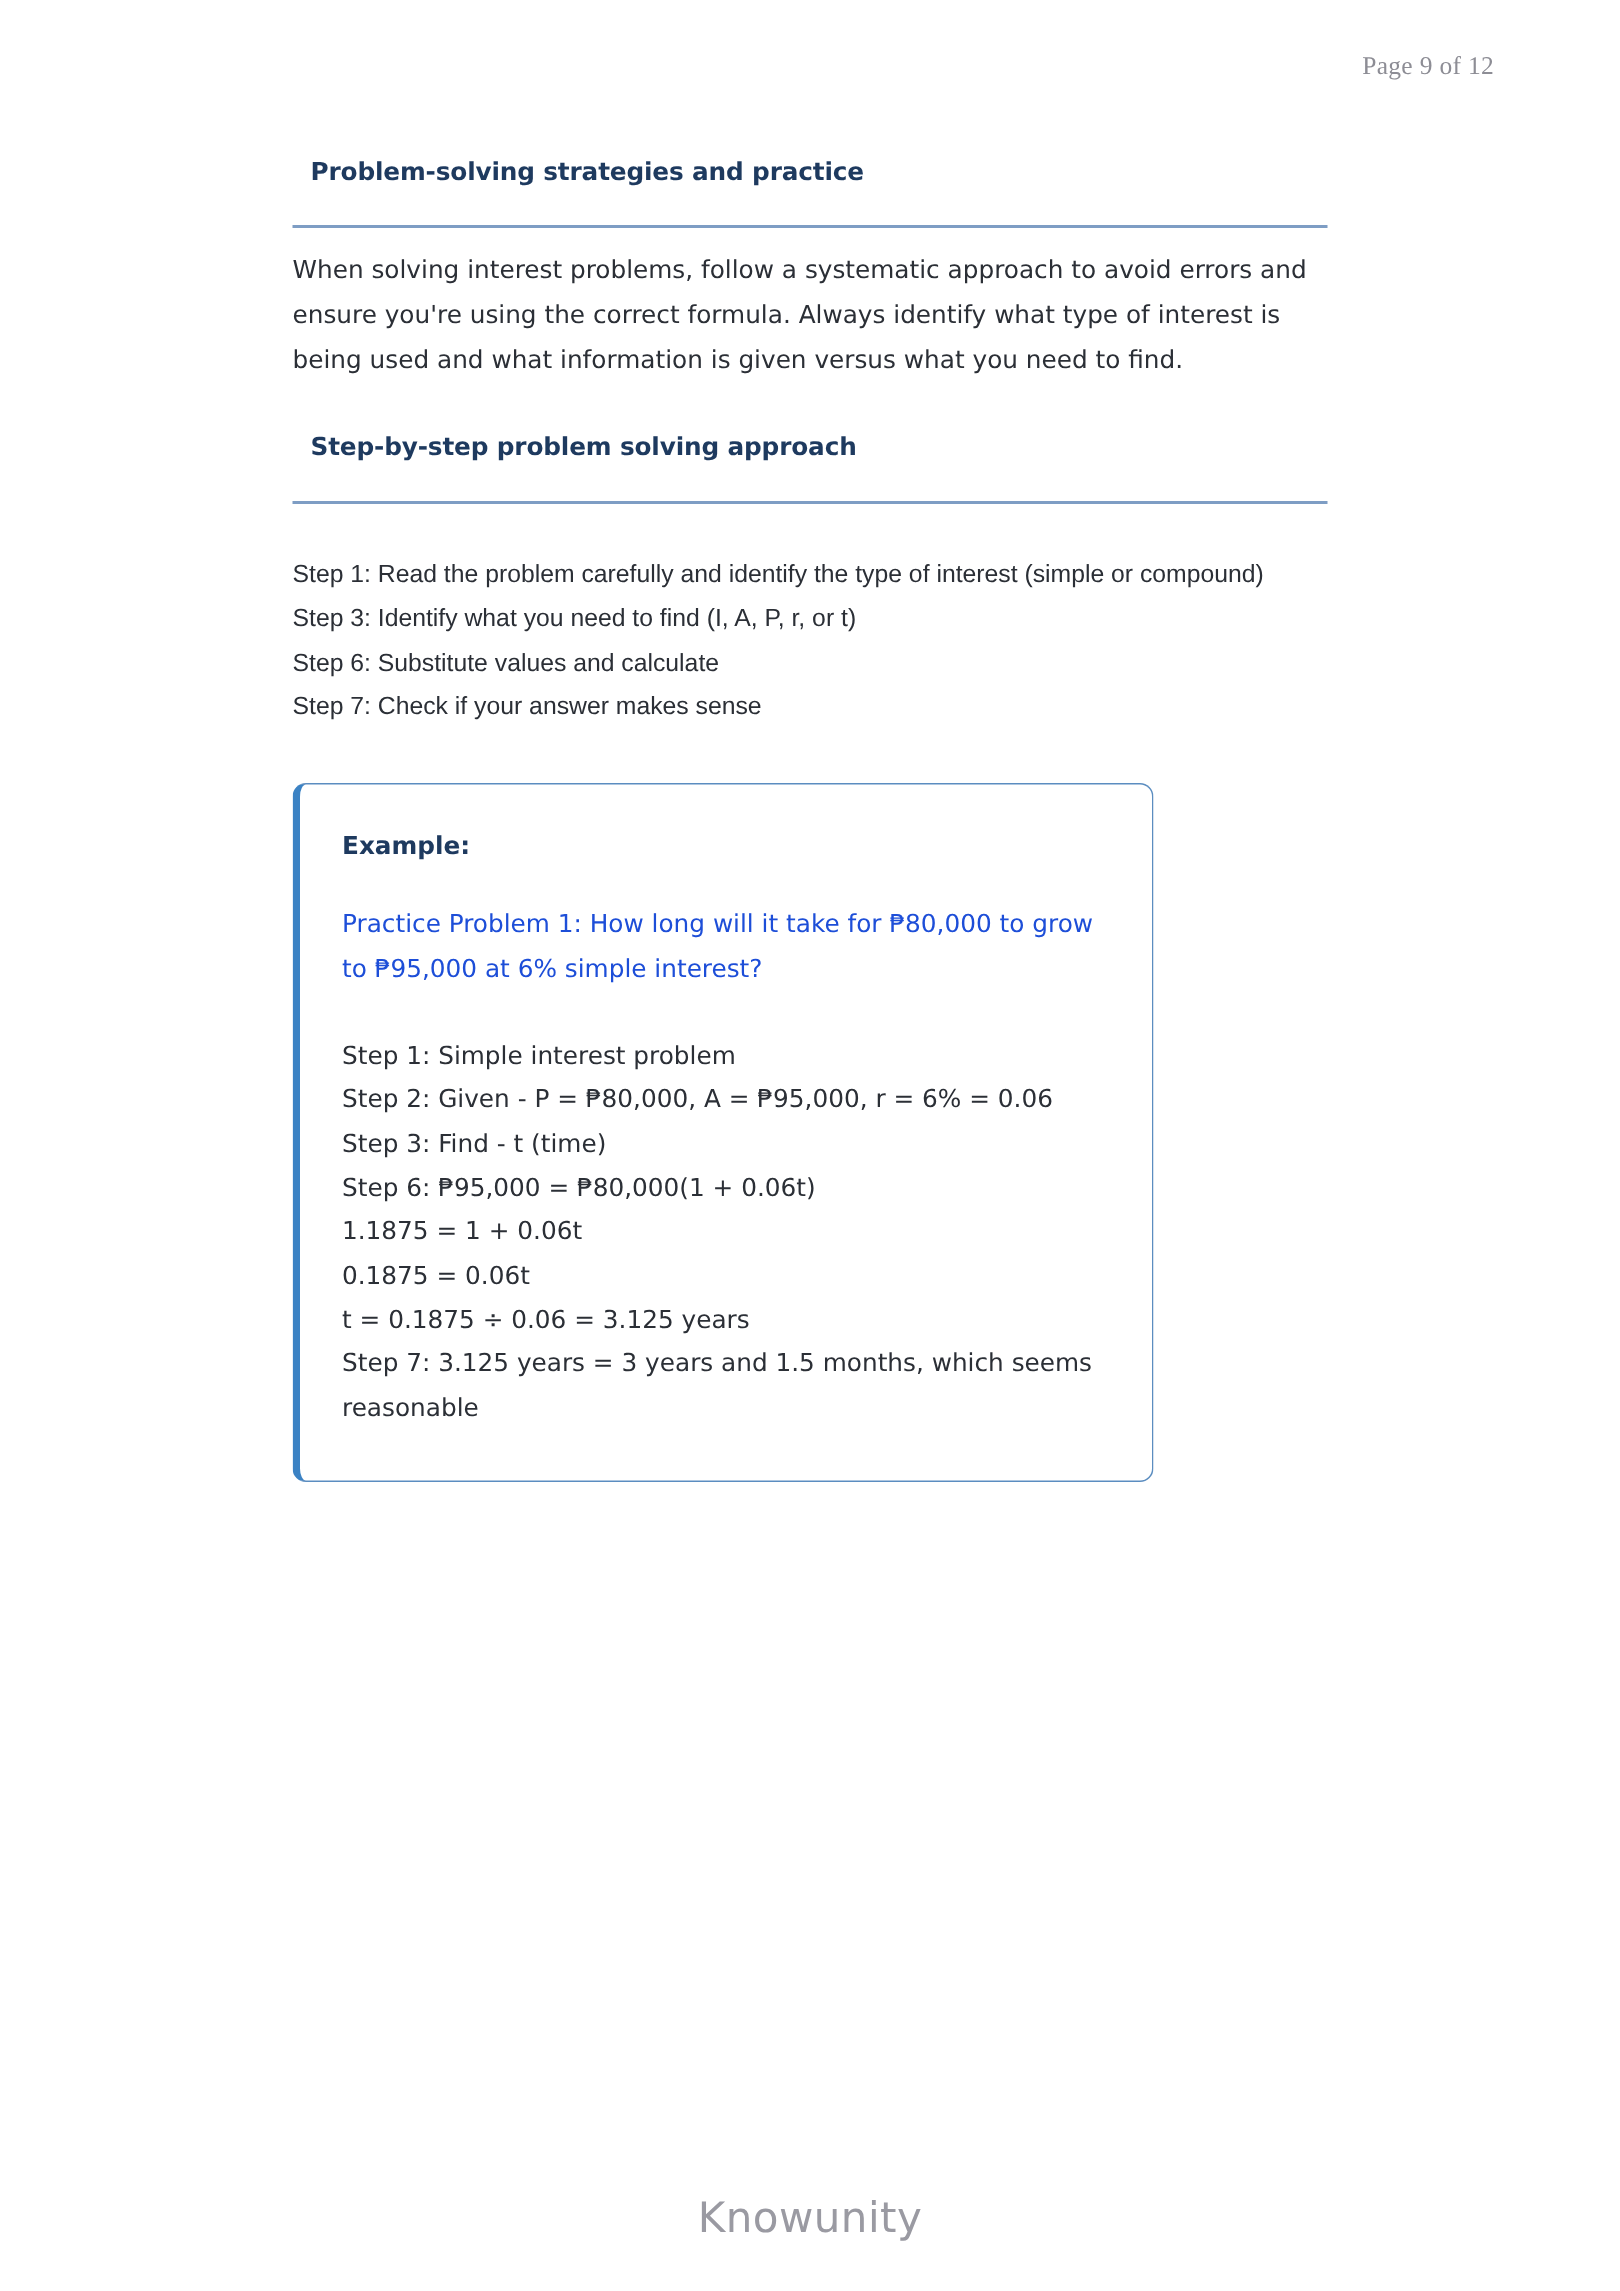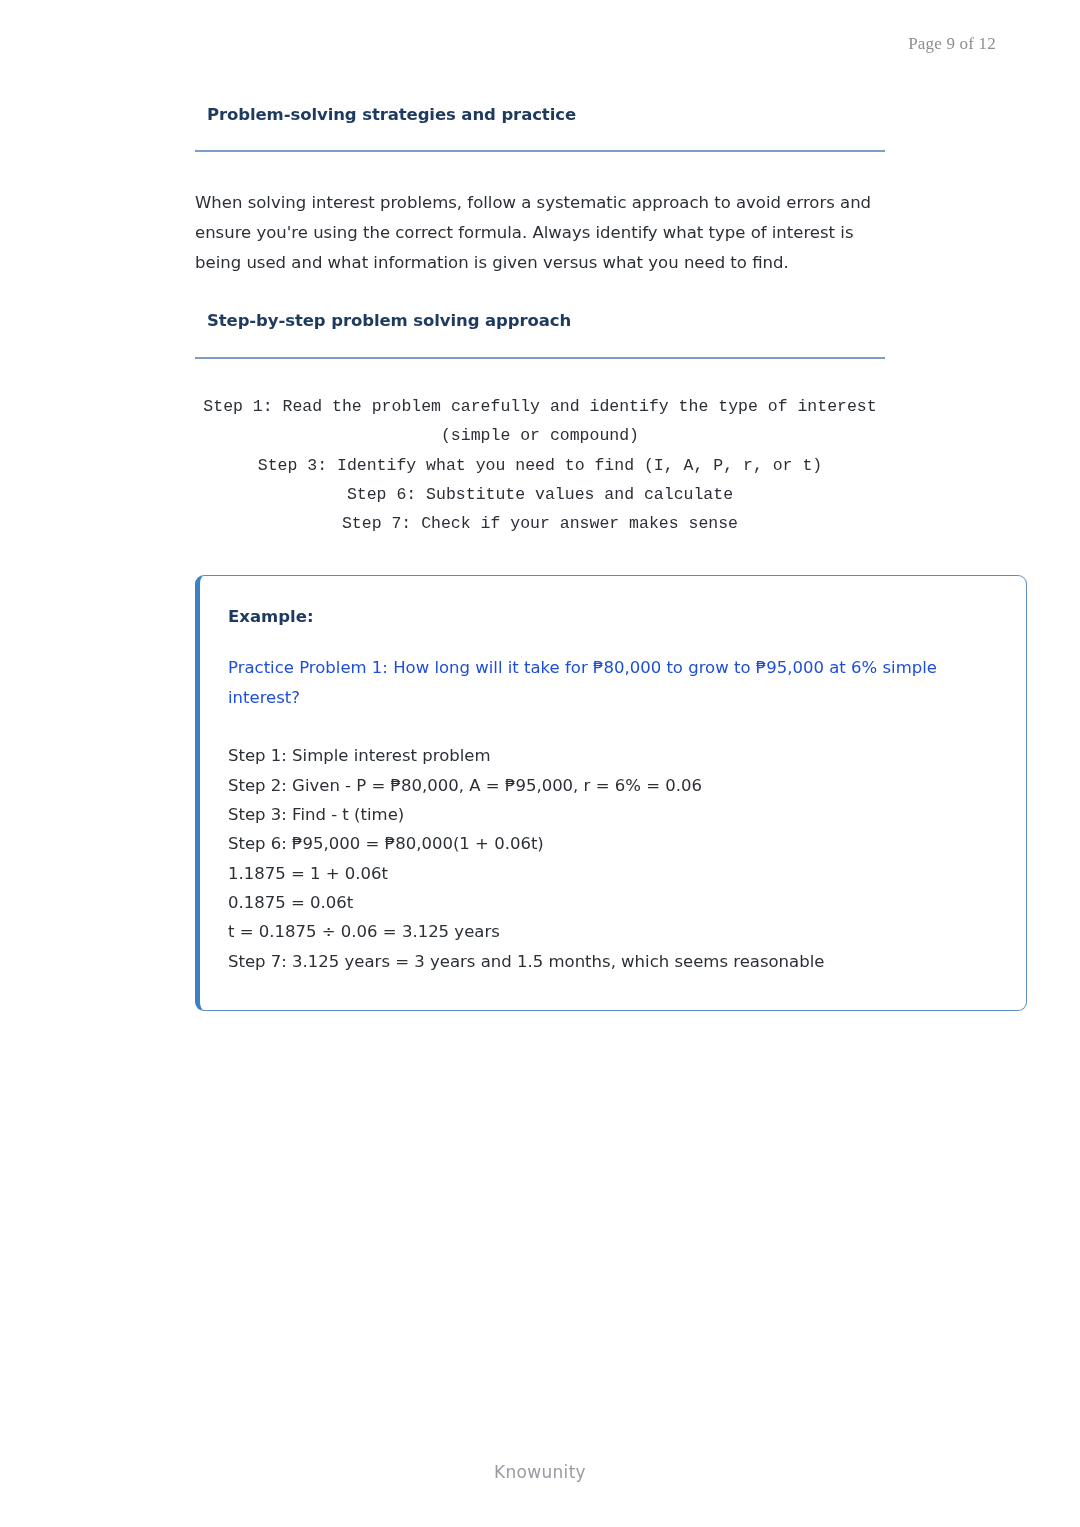--- a/index.html
+++ b/index.html
@@ -69,40 +69,39 @@
   
   .body-text {
     font-family: "DejaVu Sans", sans-serif;
     font-size: 16.5px;
     line-height: 1.82;
     color: #2b2f36;
     margin: 0;
   }
 
   .para-intro {
-    margin-top: 36px;
+    margin-top: 13px;
   }
 
   .steps-block {
     margin-top: 33px;
   }
   .steps-block .step-line {
-    font-family: Liberation Mono, monospace;
+    font-family: Liberation Sans, sans-serif;
     font-size: 16.5px;
     line-height: 1.78;
     color: #2b2f36;
     white-space: normal;
-    text-align: center;
   }
 
   
   .example-box {
     margin-top: 36px;
     box-sizing: border-box;
-    width: 832px;
+    width: 574px;
     border: 1px solid #5b8dc0;
     border-left: 5px solid #3b82c4;
     border-radius: 9px;
     background: #ffffff;
     padding: 30px 28px 34px 28px;
   }
   .example-label {
     font-family: "DejaVu Sans", sans-serif;
     font-size: 16.5px;
     font-weight: 700;
@@ -125,21 +124,21 @@
   }
 
   
   .watermark {
     position: absolute;
     left: 0;
     right: 0;
     top: 1462px;
     text-align: center;
     font-family: "DejaVu Sans", sans-serif;
-    font-size: 17px;
+    font-size: 28px;
     color: #9a9aa2;
     letter-spacing: 0.3px;
   }
 </style>
 </head>
 <body>
 
 <div class="page">
 
   <div class="page-header">Page 9 of 12</div>

